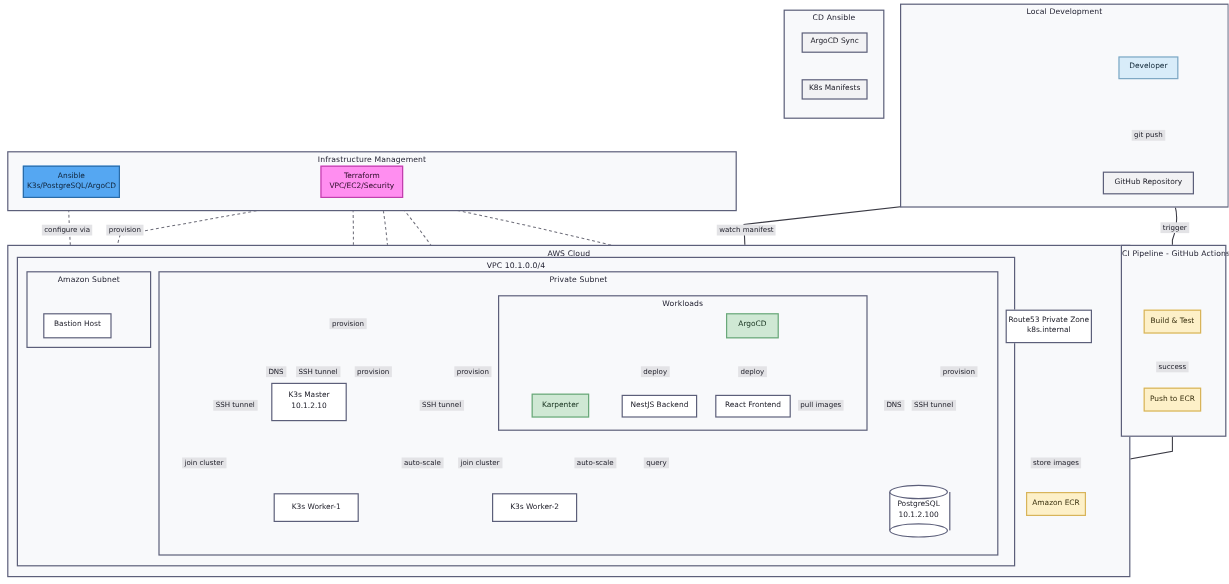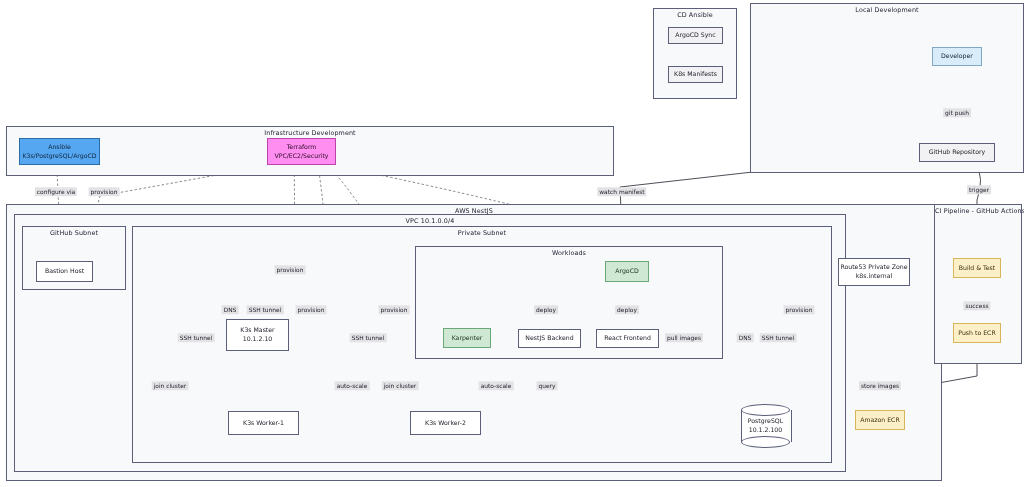--- a/index.html
+++ b/index.html
@@ -187,33 +187,33 @@
 
   <div class="cluster" style="left:653px;top:8px;width:84px;height:91px;">
     <div class="cluster-label">CD Ansible</div>
   </div>
 
   <div class="cluster" style="left:750px;top:3px;width:274px;height:170px;padding-left:40px;">
     <div class="cluster-label">Local Development</div>
   </div>
 
   <div class="cluster" style="left:6px;top:126px;width:608px;height:50px;">
-    <div class="cluster-label">Infrastructure Development</div>
+    <div class="cluster-label">Infrastructure Management</div>
   </div>
 
   <div class="cluster" style="left:6px;top:204px;width:936px;height:277px;">
-    <div class="cluster-label">AWS NestJS</div>
+    <div class="cluster-label">AWS Cloud</div>
   </div>
 
   <div class="cluster" style="left:14px;top:214px;width:832px;height:258px;">
     <div class="cluster-label">VPC 10.1.0.0/4</div>
   </div>
 
   <div class="cluster" style="left:22px;top:226px;width:104px;height:64px;">
-    <div class="cluster-label">GitHub Subnet</div>
+    <div class="cluster-label">Amazon Subnet</div>
   </div>
 
   <div class="cluster" style="left:132px;top:226px;width:700px;height:237px;">
     <div class="cluster-label">Private Subnet</div>
   </div>
 
 
   <div class="cluster" style="left:934px;top:204px;width:88px;height:160px;">
     <div class="cluster-label">CI Pipeline - GitHub Actions</div>
   </div>

